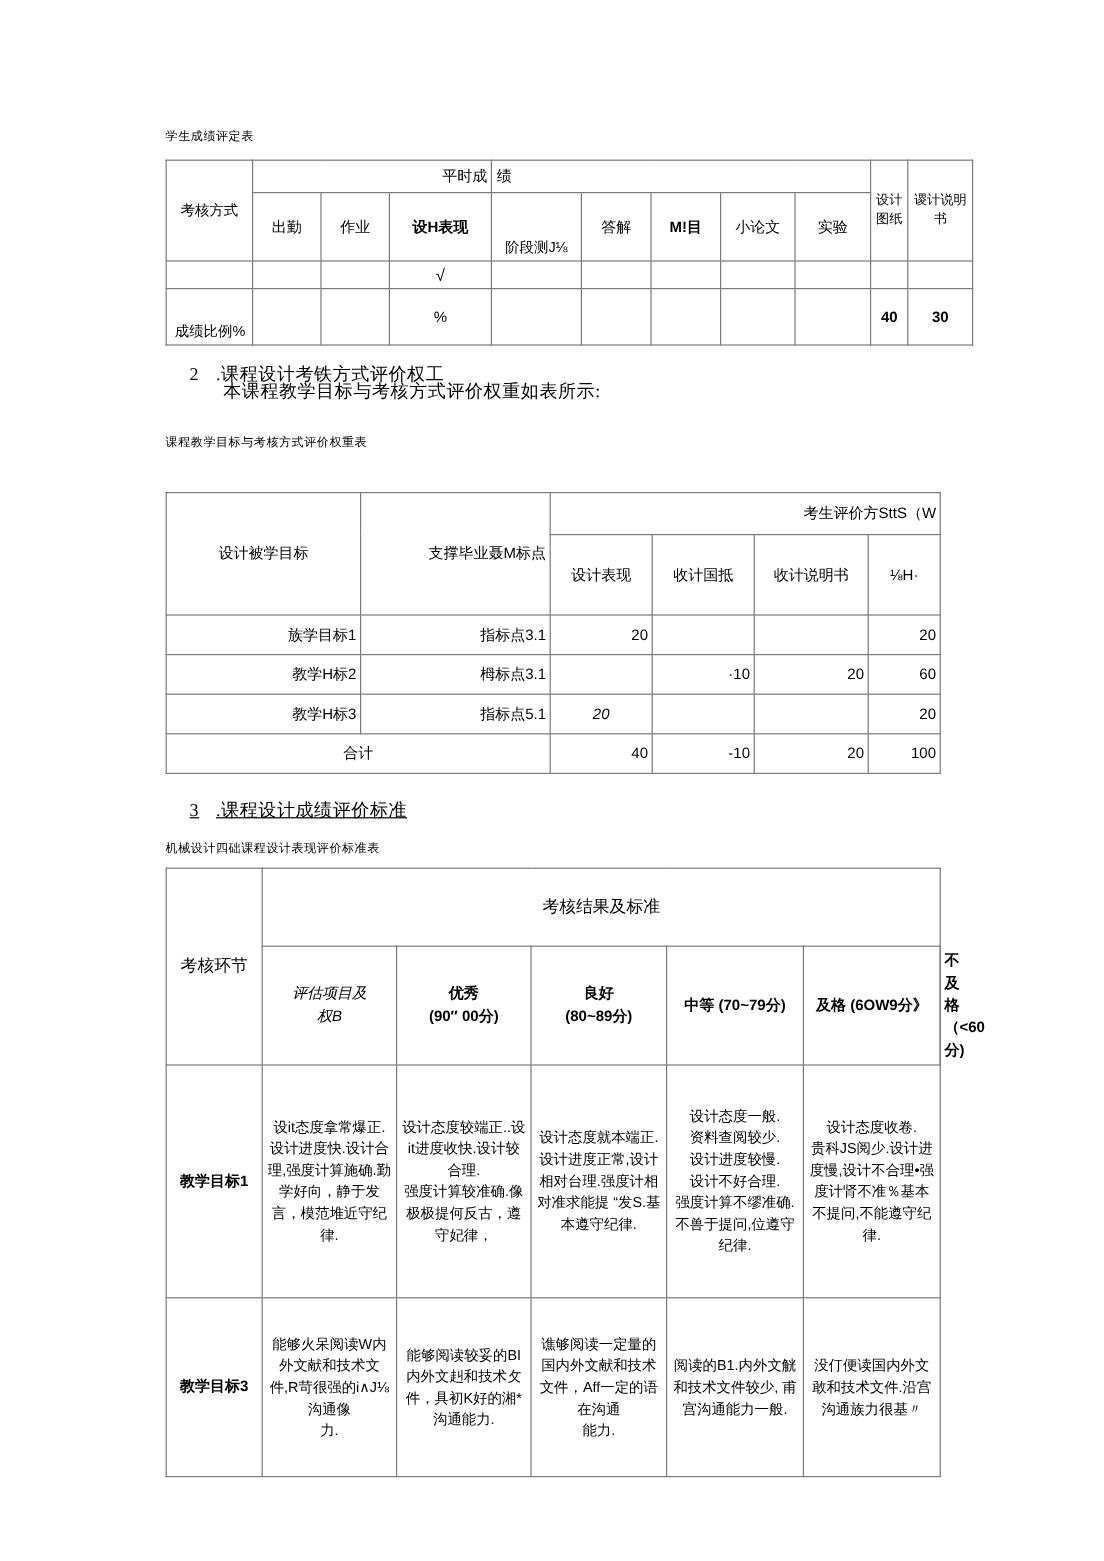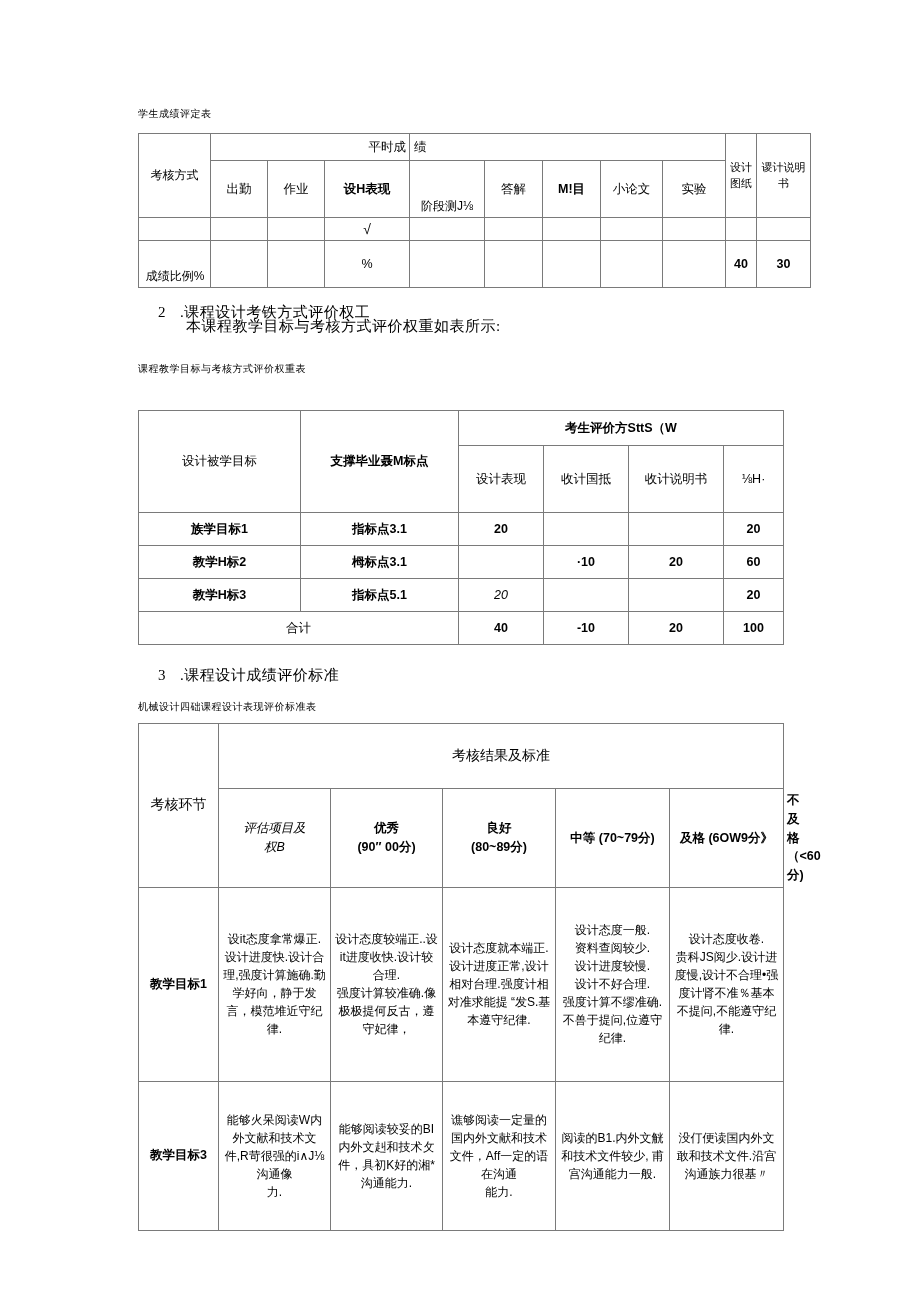--- a/index.html
+++ b/index.html
@@ -52,21 +52,21 @@
   #t1 .check { font-size:14px; }
   #t1 .side { font-size:11px; line-height:1.45; }
   #t1 .lowleft { vertical-align:bottom; font-size:12px; }
   #t1 .toprow td { height:22px; text-align:center; }
   #t1 .toprow td.left-al { text-align:left; padding-left:4px;}
 
   
   #t2-wrap { position:absolute; left:138px; top:410px; }
   #t2 { width:645px; font-size:12.5px; }
   #t2 td { height:28px; }
-  #t2 .b { font-weight:bold; }
+  #t2 .b { font-weight:normal;text-align:right; }
   #t2 .ital { font-style:italic; font-weight:normal; }
   #t2 .h1 { height:30px; }
   #t2 .h2 { height:62px; }
 
   
   #t3-wrap { position:absolute; left:138px; top:723px; }
   #t3 { width:645px; font-size:12.5px; }
   #t3 td { height:20px; }
   #t3 .cellbody {
     font-size:12px;
@@ -210,21 +210,21 @@
         <td colspan="2">合计</td>
         <td class="b">40</td>
         <td class="b">-10</td>
         <td class="b">20</td>
         <td class="b">100</td>
       </tr>
     </tbody>
       </table>
   </div>
 
-  <div class="para secnum" style="position:absolute; left:138px; top:666px;">
+  <div class="para secnum" style="position:absolute; left:138px; top:666px;text-decoration:underline;">
     <span>3</span><span style="display:inline-block;width:14px"></span><span>.课程设计成绩评价标准</span>
   </div>
 
   <div class="caption" style="position:absolute; left:138px; top:700px; width:645px;">机械设计四础课程设计表现评价标准表</div>
 
   <div id="t3-wrap">
     <table id="t3">
       <colgroup>
         <col style="width:80px">
           <col style="width:112px">

